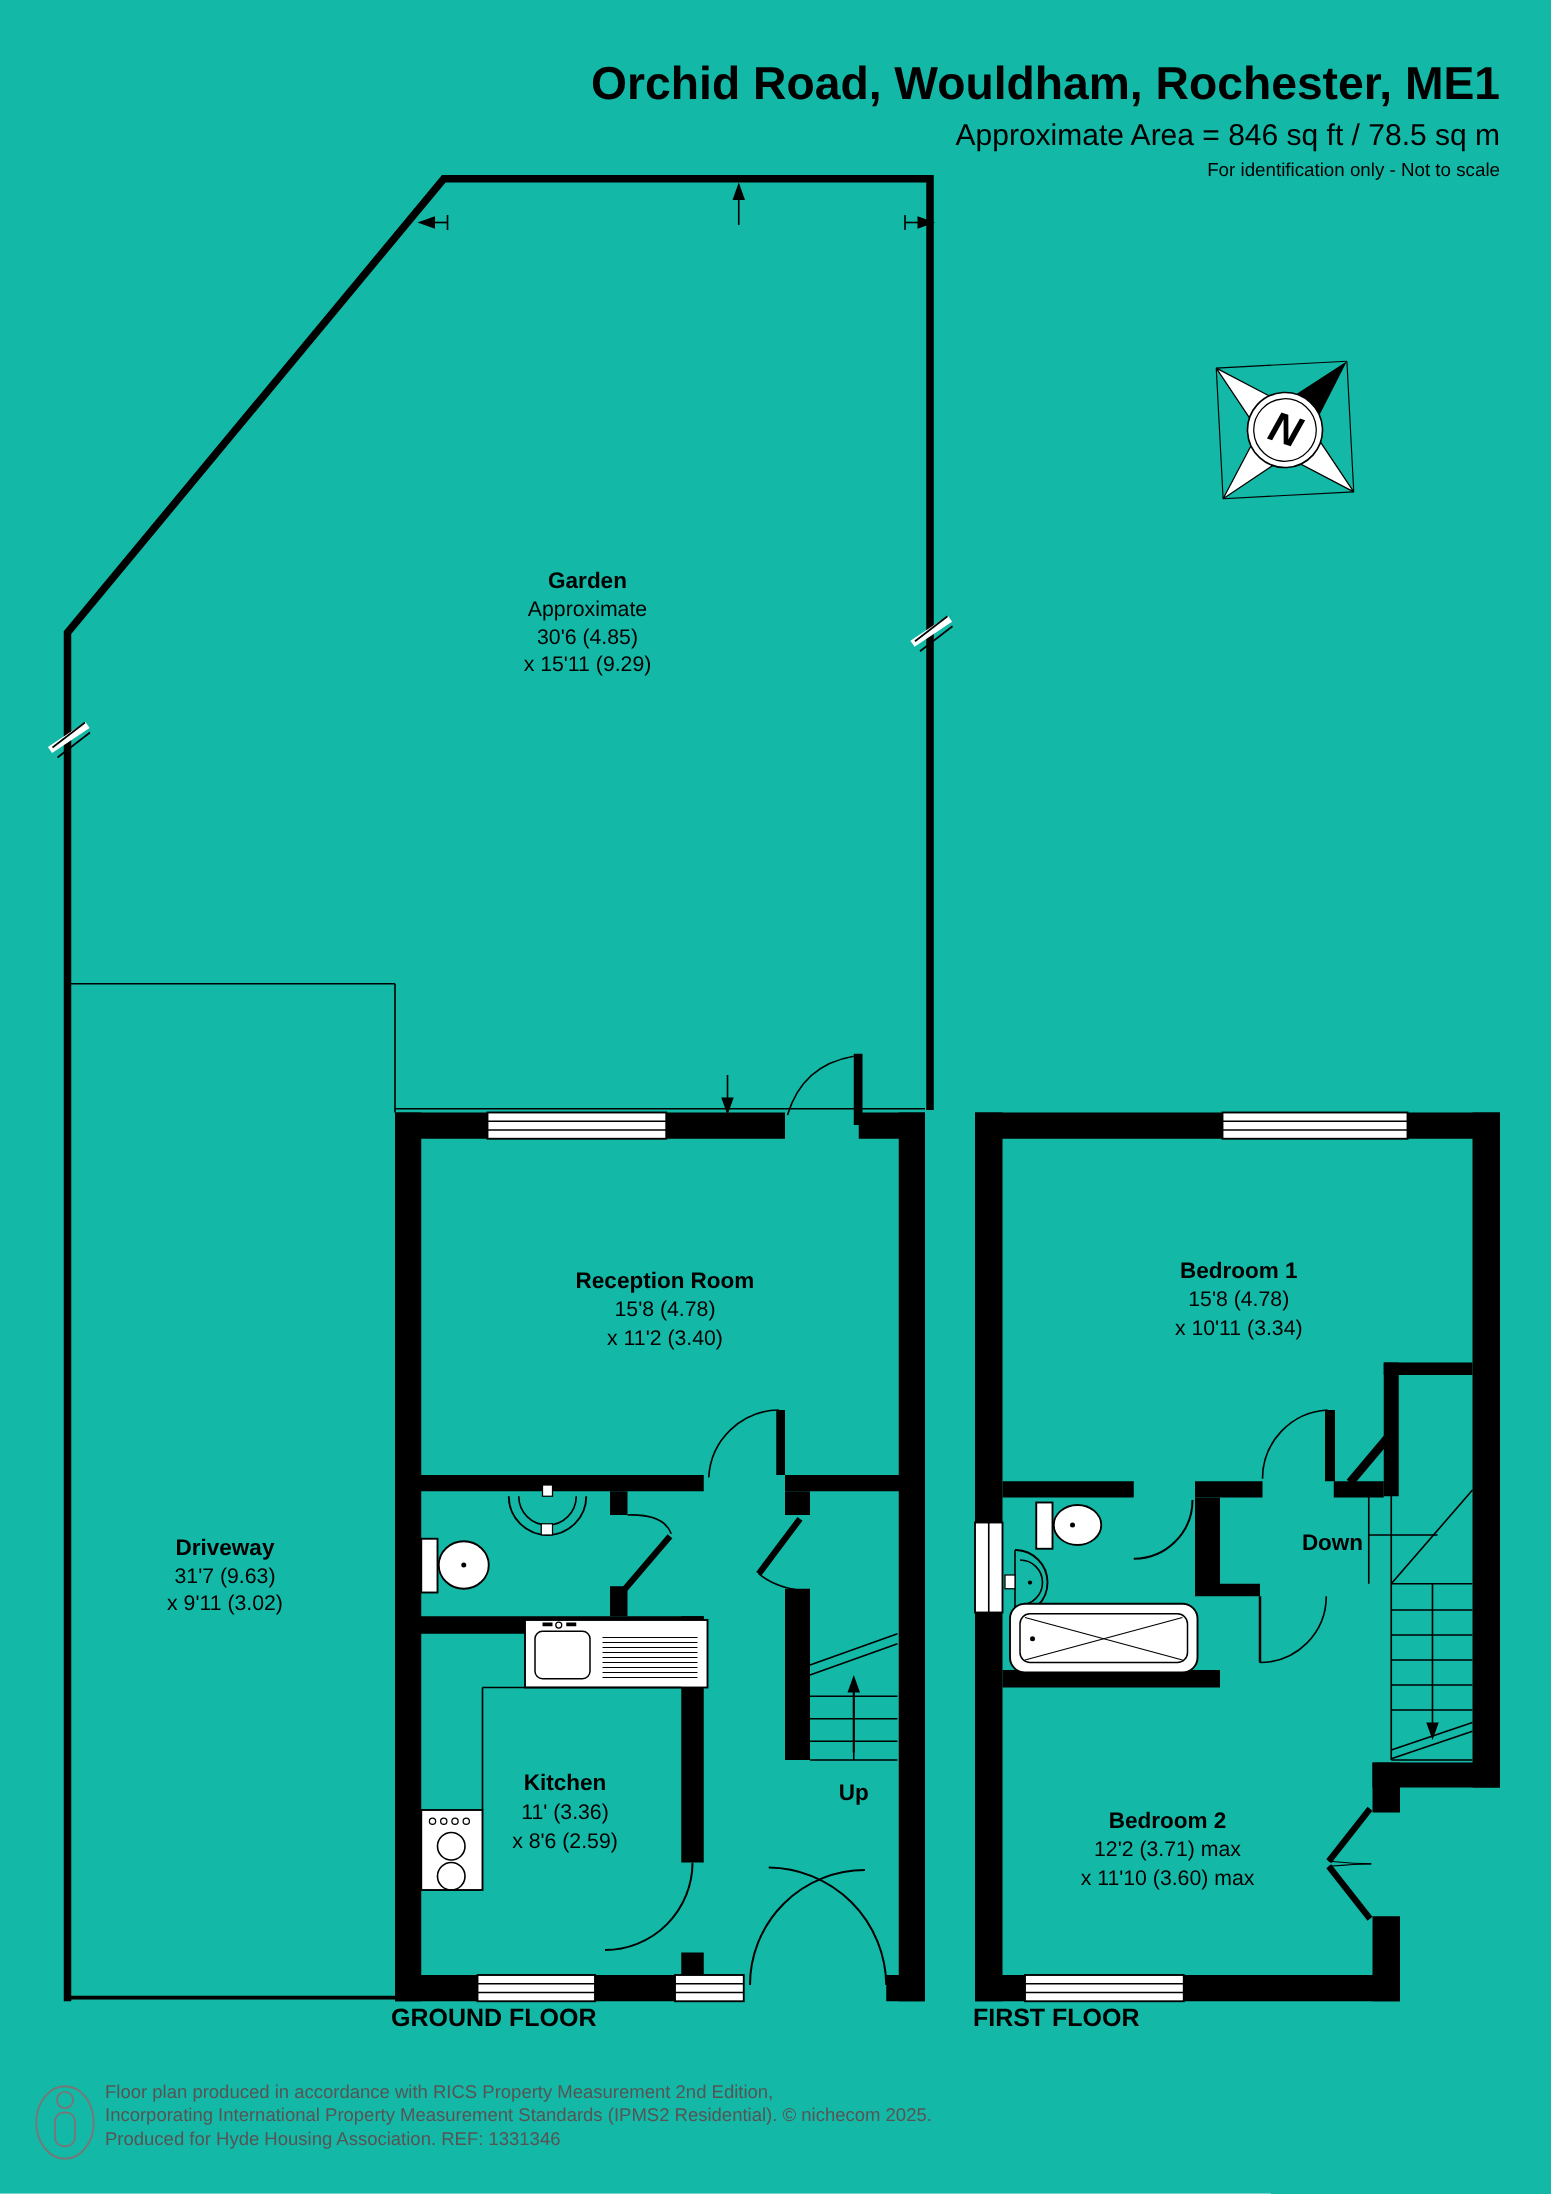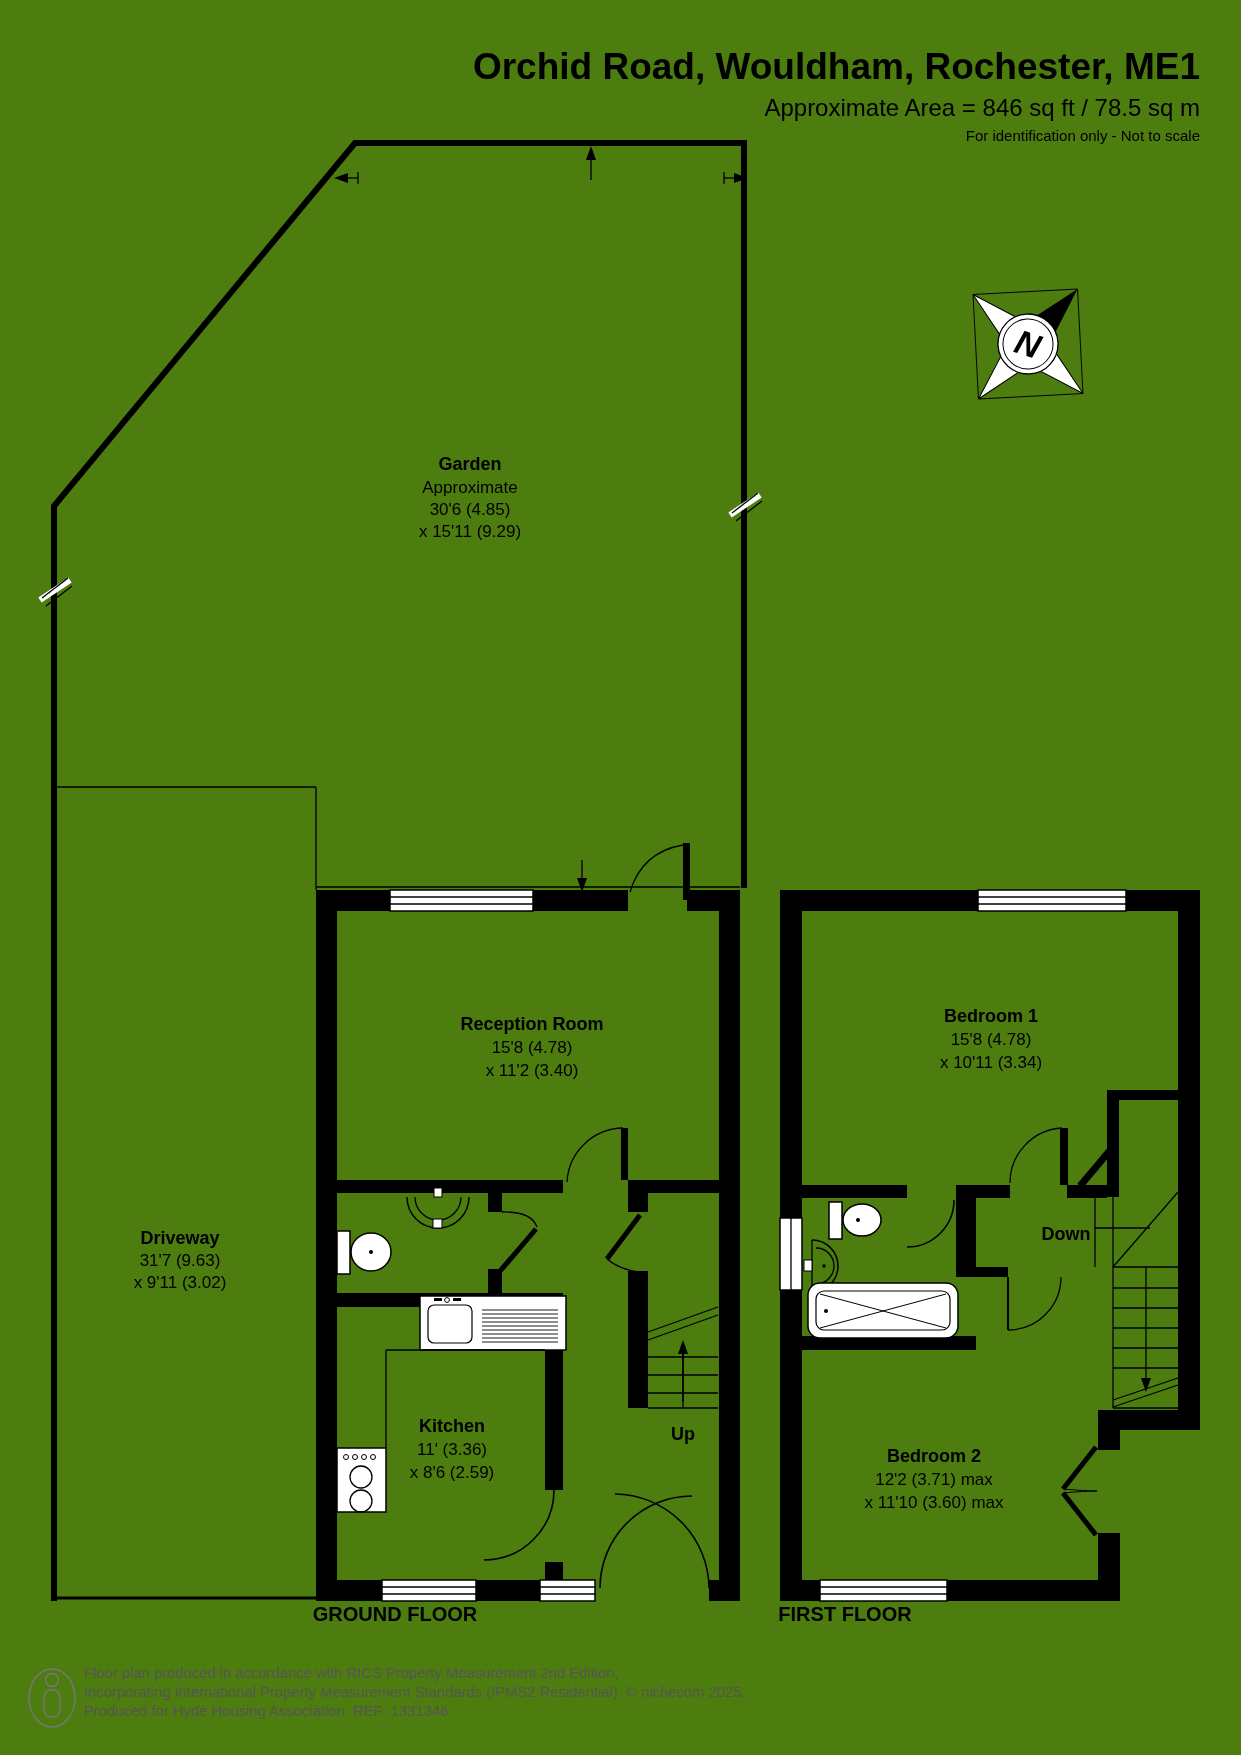--- a/index.html
+++ b/index.html
@@ -1,16 +1,16 @@
 <!DOCTYPE html>
 <html><head>
 <meta charset="utf-8">
 <style>
   html,body{margin:0;padding:0;background:#ffffff;}
-  .page{position:relative;width:1241px;height:1755px;background:#4d7c0f;overflow:hidden;
+  .page{position:relative;width:1241px;height:1755px;background:#14b8a6;overflow:hidden;
         font-family:"Liberation Sans", sans-serif;}
   svg{display:block;}
   text{font-family:"Liberation Sans", sans-serif;fill:#000;}
   .title{font-size:37px;font-weight:bold;}
   .area{font-size:24px;}
   .note{font-size:15px;}
   .room-name{font-size:18px;font-weight:bold;}
   .room-dim{font-size:17px;}
   .floor-label{font-size:20px;font-weight:bold;}
   .stair-label{font-size:18px;font-weight:bold;}

